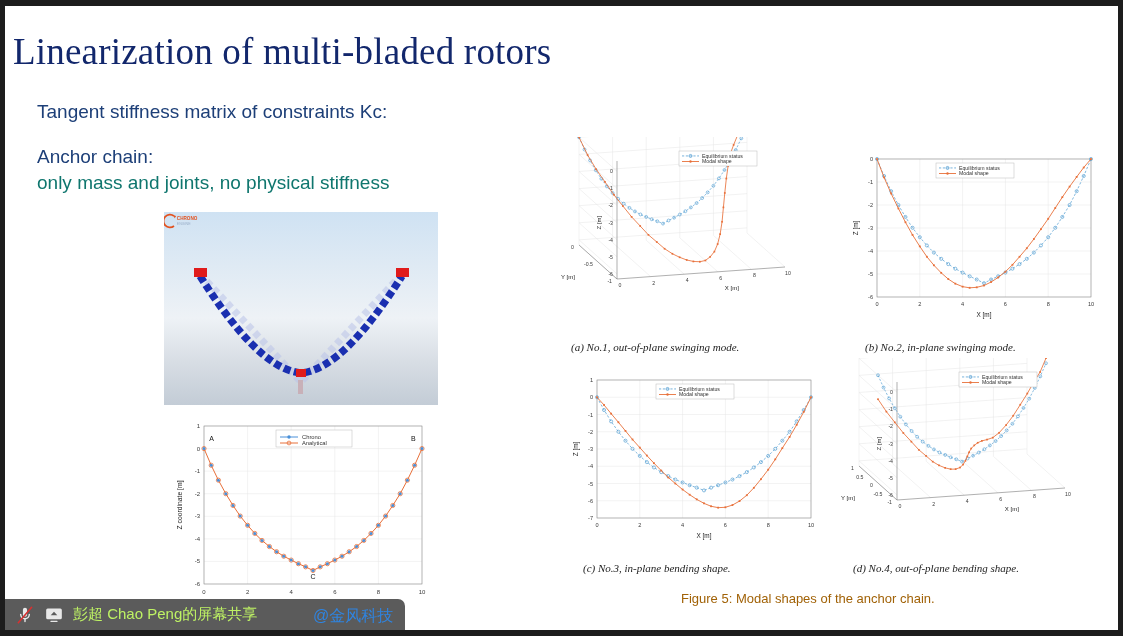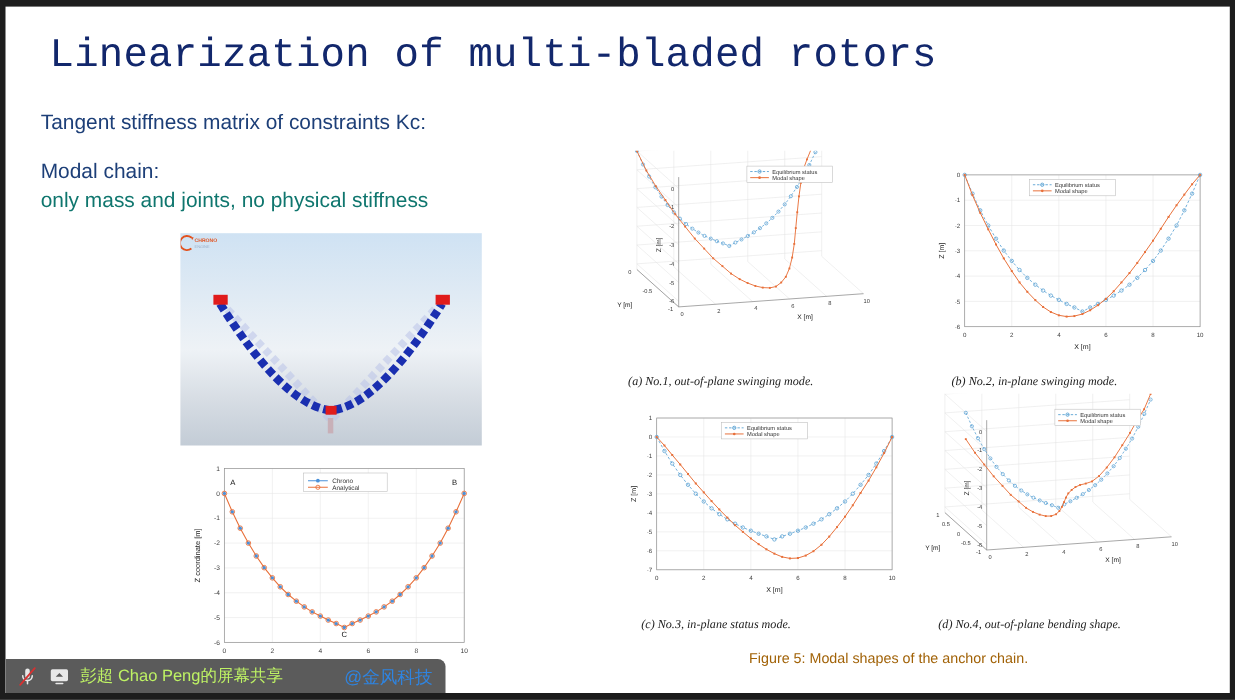--- a/index.html
+++ b/index.html
@@ -1,22 +1,22 @@
 <!DOCTYPE html>
 <html><head>
 <meta charset="utf-8">
 <style>
   html,body{margin:0;padding:0;background:#2b2b2b;}
   body{width:1123px;height:636px;overflow:hidden;font-family:"Liberation Sans",sans-serif;}
 
   #frame{position:relative;width:1123px;height:636px;background:#1d1d1d;box-sizing:border-box;}
   #slide{position:absolute;left:5px;top:6px;width:1113px;height:624px;background:#ffffff;overflow:hidden;}
 
-  .ttl{position:absolute;left:40px;top:24px;font-size:37px;color:#12276c;letter-spacing:.2px;
-       font-family:Liberation Mono, monospace;white-space:nowrap;}
+  .ttl{position:absolute;left:8px;top:24px;font-size:37px;color:#12276c;letter-spacing:.2px;
+       font-family:Liberation Serif, serif;white-space:nowrap;}
   .sub1{position:absolute;left:32px;top:95px;font-size:19px;color:#1d3f78;white-space:nowrap;}
   .sub2{position:absolute;left:32px;top:140px;font-size:19px;color:#1d3f78;white-space:nowrap;}
   .sub3{position:absolute;left:32px;top:166px;font-size:19px;color:#0f766e;white-space:nowrap;}
 
   
   #viewport{position:absolute;left:159px;top:206px;width:274px;height:193px;overflow:hidden;
             background:linear-gradient(180deg,#cfe2f3 0%,#dfeaf4 28%,#eef2f6 55%,#d7dde4 78%,#c3ccd6 100%);}
   .chrono-logo{position:absolute;left:5px;top:4px;width:40px;height:18px;}
   #viewport svg{position:absolute;left:0;top:0;}
 
@@ -34,21 +34,21 @@
   .tbicon{width:20px;height:20px;flex:0 0 auto;}
 </style>
 </head>
 <body>
 
 <div id="frame">
   <div id="slide">
 
     <div class="ttl">Linearization of multi-bladed rotors</div>
     <div class="sub1">Tangent stiffness matrix of constraints Kc:</div>
-    <div class="sub2">Modal chain:</div>
+    <div class="sub2">Anchor chain:</div>
     <div class="sub3">only mass and joints, no physical stiffness</div>
 
     <div id="viewport">
       <svg width="274" height="193" viewBox="0 0 274 193">
         <g opacity="0.55">
           <path d="M36 62 L137 170 L238 62" stroke="#b9c3e8" stroke-width="7" fill="none" stroke-dasharray="6 4" stroke-linecap="butt"></path>
         </g>
         <g>
           <path id="cat" d="M36 64 C 70 118, 105 158, 137 161 C 169 158, 204 118, 238 64" stroke="#1a2fb0" stroke-width="7.5" fill="none" stroke-dasharray="7 3.5" stroke-linecap="butt"></path>
         </g>
@@ -508,21 +508,21 @@
           <rect x="249.1" y="38.35" width="1.8" height="1.8" fill="#e8703a"></rect>
           <rect x="95" y="26" width="78" height="15" fill="#fff" stroke="#bbb" stroke-width="0.5"></rect>
           <line x1="98" y1="30.95" x2="115" y2="30.95" stroke="#57a0d3" stroke-width="0.8" stroke-dasharray="2.2 1.6"></line>
           <circle cx="106.5" cy="30.95" r="1.5" fill="none" stroke="#57a0d3" stroke-width="0.8"></circle>
           <line x1="98" y1="36.5" x2="115" y2="36.5" stroke="#e8703a" stroke-width="0.9"></line>
           <circle cx="106.5" cy="36.5" r="1.2" fill="#e8703a"></circle>
           <text x="118" y="32.85" font-family="Liberation Sans, sans-serif" font-size="5.2" fill="#333" text-anchor="start">Equilibrium status</text>
           <text x="118" y="38.4" font-family="Liberation Sans, sans-serif" font-size="5.2" fill="#333" text-anchor="start">Modal shape</text>
         </svg>
     </div>
-    <div class="cap" style="left:578px;top:556px;">(c) No.3, in-plane status mode.</div>
+    <div class="cap" style="left:578px;top:556px;">(c) No.3, in-plane bending shape.</div>
 
     <div class="mfig" style="left:836px;top:352px;width:262px;height:196px;">
       <svg id="svg-d" width="262" height="196" viewBox="0 0 262 196">
           <g>
             <line x1="18" y1="108" x2="18" y2="-10" stroke="#e4e4e4" stroke-width="0.5"></line>
             <line x1="56" y1="142" x2="18" y2="108" stroke="#e4e4e4" stroke-width="0.5"></line>
             <line x1="51.599999999999994" y1="105.6" x2="51.599999999999994" y2="-12.400000000000006" stroke="#e4e4e4" stroke-width="0.5"></line>
             <line x1="89.6" y1="139.6" x2="51.599999999999994" y2="105.6" stroke="#e4e4e4" stroke-width="0.5"></line>
             <line x1="85.2" y1="103.19999999999999" x2="85.2" y2="-14.800000000000011" stroke="#e4e4e4" stroke-width="0.5"></line>
             <line x1="123.2" y1="137.2" x2="85.2" y2="103.19999999999999" stroke="#e4e4e4" stroke-width="0.5"></line>

